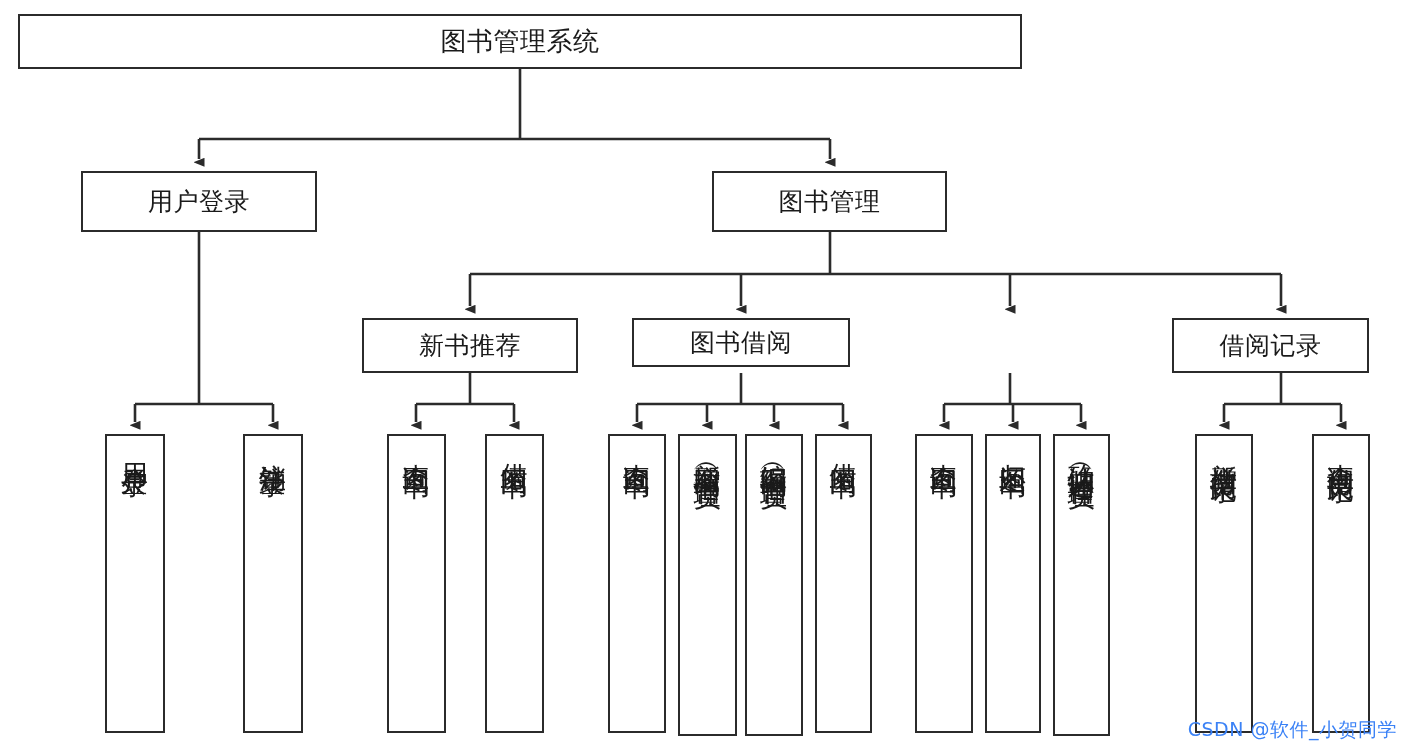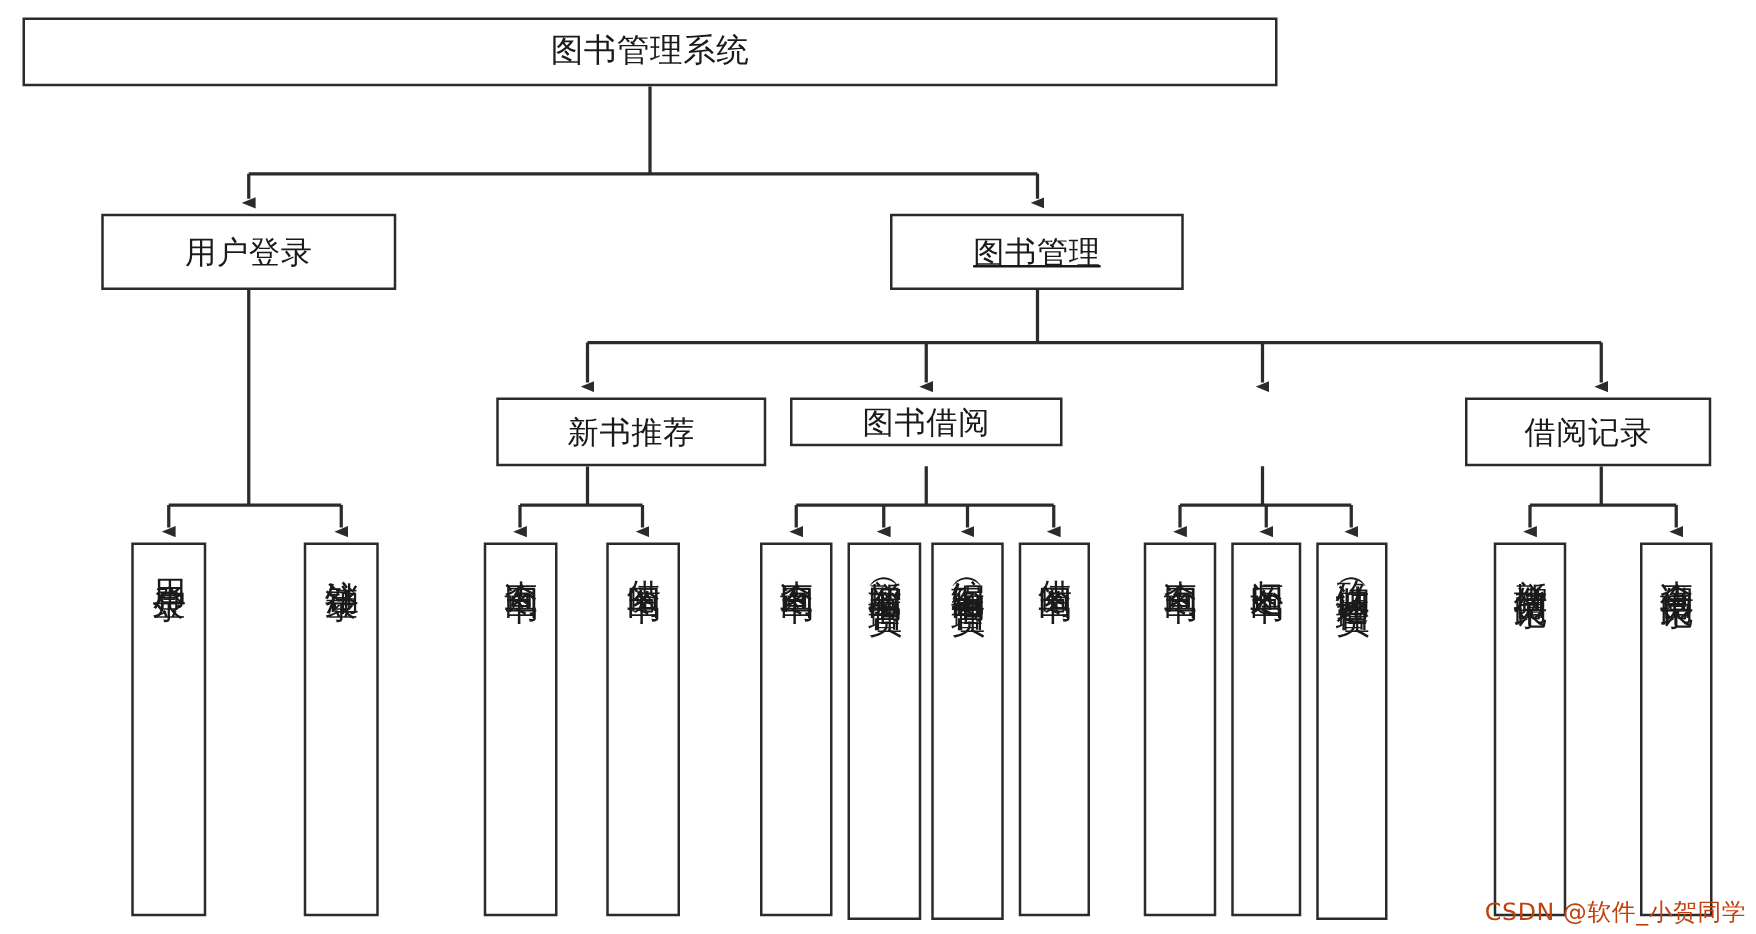--- a/index.html
+++ b/index.html
@@ -55,21 +55,21 @@
     font-size: 27px;
     letter-spacing: 3px;
     line-height: 1;
   }
   #root-node .lbl { font-size: 26px; }
   #watermark {
     position: absolute;
     right: 8px;
     bottom: 4px;
     font-size: 19px;
-    color: #c2410c;
+    color: #3b82f6;
     letter-spacing: 0.5px;
     white-space: nowrap;
   }
 </style>
 </head>
 <body>
 
 <div id="canvas">
 
   <svg id="wires" viewBox="0 0 1405 747" xmlns="http://www.w3.org/2000/svg">
@@ -122,28 +122,28 @@
     </g>
   </svg>
 
   <div class="node horiz" id="root-node" style="left: 18px; top: 14px; width: 1004px; height: 55px;">
     <span class="lbl">图书管理系统</span>
   </div>
 
   <div class="node horiz" id="n-l2-0" style="left: 81px; top: 171px; width: 236px; height: 61px;">
     <span class="lbl">用户登录</span>
   </div>
-  <div class="node horiz" id="n-l2-1" style="left: 712px; top: 171px; width: 235px; height: 61px; text-decoration: underline;">
+  <div class="node horiz" id="n-l2-1" style="left: 712px; top: 171px; width: 235px; height: 61px;">
     <span class="lbl">图书管理</span>
   </div>
 
-  <div class="node horiz" id="n-l3-0" style="left: 362px; top: 318px; width: 216px; height: 55px; margin-left: 35px;">
+  <div class="node horiz" id="n-l3-0" style="left: 362px; top: 318px; width: 216px; height: 55px;">
     <span class="lbl">新书推荐</span>
   </div>
-  <div class="node horiz" id="n-l3-1" style="left: 632px; top: 318px; width: 218px; height: 39px;">
+  <div class="node horiz" id="n-l3-1" style="left: 632px; top: 318px; width: 218px; height: 49px;">
     <span class="lbl">图书借阅</span>
   </div>
   <div class="node horiz" id="n-l3-3" style="left: 1172px; top: 318px; width: 197px; height: 55px;">
     <span class="lbl">借阅记录</span>
   </div>
 
   <div class="node vert" id="n-lf-0" style="left: 105px; top: 434px; width: 60px; height: 299px;">
     <span class="lbl">用户登录</span>
   </div>
   <div class="node vert" id="n-lf-1" style="left: 243px; top: 434px; width: 60px; height: 299px;">

